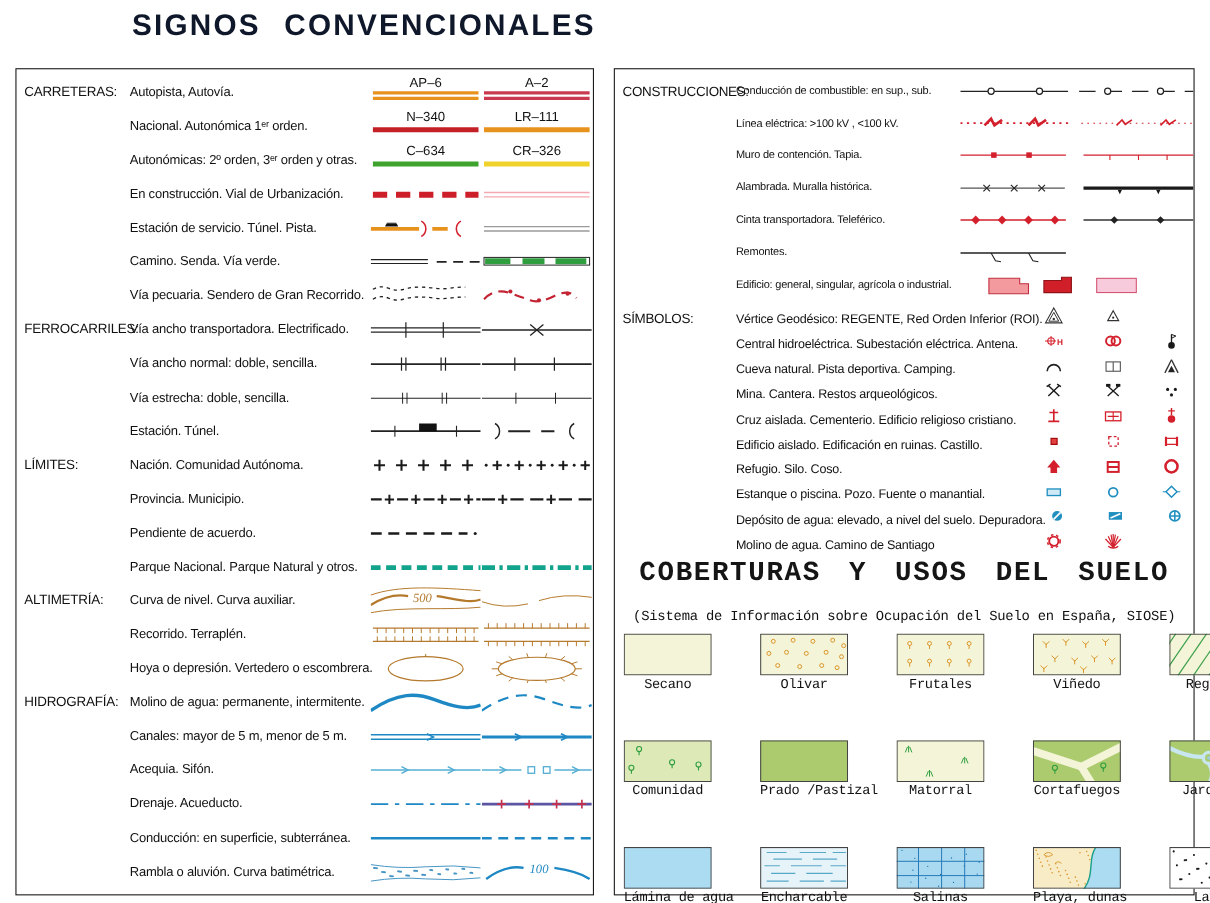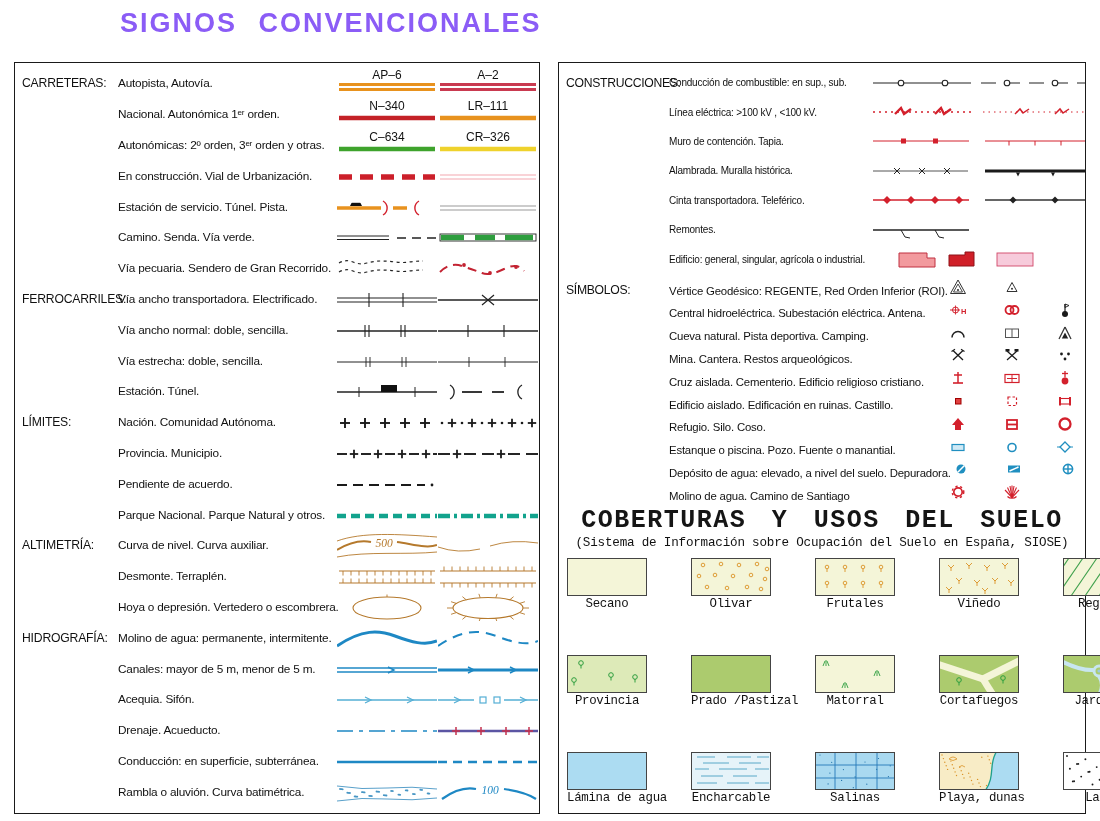--- a/index.html
+++ b/index.html
@@ -1,19 +1,19 @@
 <!DOCTYPE html>
 <html><head>
 <meta charset="utf-8">
 <style>
   html,body{margin:0;padding:0;}
   body{width:1100px;height:821px;position:relative;background:#fff;overflow:hidden;
        font-family:"Liberation Sans",sans-serif;color:#111;}
   .page-title{position:absolute;left:120px;top:8px;margin:0;font-size:27px;font-weight:bold;
-       letter-spacing:2px;word-spacing:12px;color:#8b5cf6;}
+       letter-spacing:2px;word-spacing:12px;color:#0f172a;}
   .panel{position:absolute;top:62px;height:752px;border:1.6px solid #1a1a1a;background:#fff;box-sizing:border-box;}
   .panel.left{left:14px;width:526px;}
   .panel.right{left:558px;width:528px;}
   
   #leftRows{display:flex;flex-direction:column;height:100%;padding:5px 0 6px 0;box-sizing:border-box;}
   .lrow{flex:1;display:flex;align-items:center;min-height:0;}
   .lrow .cat{width:96px;padding-left:7px;font-size:12.2px;letter-spacing:-0.2px;white-space:nowrap;flex:none;}
   .lrow .desc{width:218px;font-size:11.8px;letter-spacing:-0.2px;white-space:nowrap;flex:none;}
   .sym{width:102px;flex:none;display:flex;align-items:flex-end;justify-content:center;}
   .symB{width:100px;}
@@ -23,21 +23,21 @@
   .rrowB{height:22.8px;display:flex;align-items:flex-end;}
   .rrowA .cat,.rrowB .cat{width:103px;padding-left:7px;font-size:12.2px;letter-spacing:-0.3px;white-space:nowrap;flex:none;}
   .rrowA .desc{flex:1;font-size:10px;letter-spacing:-0.2px;white-space:nowrap;}
   .rrowB .desc{flex:1;font-size:11.4px;letter-spacing:-0.2px;white-space:nowrap;}
   .symwide{width:212px;flex:none;display:flex;align-items:center;}
   .slots{width:127px;flex:none;display:flex;justify-content:space-between;padding-right:10px;}
   .slot{width:20px;height:19px;display:flex;align-items:center;justify-content:center;}
   
   .cob{margin-top:4px;text-align:center;font-family:Liberation Mono, monospace;}
   .cob h2{margin:2px 0 0 0;font-size:25px;font-weight:bold;letter-spacing:1.5px;word-spacing:9px;color:#151515;}
-  .cob-sub{font-size:12.6px;letter-spacing:-0.2px;margin-top:1px;}
+  .cob-sub{font-size:12.6px;letter-spacing:-0.2px;margin-top:19px;}
   .cob-grid{display:grid;grid-template-columns:repeat(6,80px);column-gap:6px;row-gap:5px;
             padding:8px 0 0 8px;justify-content:start;gap:44px;}
   .cob-cell{width:80px;}
   .cob-cell .lab{font-size:12.4px;letter-spacing:-0.3px;text-align:center;margin-top:1px;white-space:nowrap;}
   svg{display:block;}
 </style>
 </head>
 <body>
 
 <h1 class="page-title">SIGNOS  CONVENCIONALES</h1>
@@ -355,21 +355,21 @@
         </span>
         <span class="sym symB">
           <svg width="100" height="28" viewBox="0 0 100 28">
             <path d="M0,16 q20,7 42,2" stroke="#B5792C" stroke-width="0.9" fill="none"></path>
             <path d="M52,15 q22,-7 48,-3" stroke="#B5792C" stroke-width="0.9" fill="none"></path>
           </svg>
         </span>
       </div>
       <div class="lrow">
         <span class="cat"></span>
-        <span class="desc">Desmonte. Terraplén.</span>
+        <span class="desc">Recorrido. Terraplén.</span>
         <span class="sym">
           <svg width="100" height="28" viewBox="0 0 100 28">
             <line x1="2" y1="9" x2="98" y2="9" stroke="#B5792C" stroke-width="1.1"></line>
             <line x1="6" y1="9" x2="6" y2="13.5" stroke="#B5792C" stroke-width="0.9"></line>
             <line x1="14" y1="9" x2="14" y2="13.5" stroke="#B5792C" stroke-width="0.9"></line>
             <line x1="22" y1="9" x2="22" y2="13.5" stroke="#B5792C" stroke-width="0.9"></line>
             <line x1="30" y1="9" x2="30" y2="13.5" stroke="#B5792C" stroke-width="0.9"></line>
             <line x1="38" y1="9" x2="38" y2="13.5" stroke="#B5792C" stroke-width="0.9"></line>
             <line x1="46" y1="9" x2="46" y2="13.5" stroke="#B5792C" stroke-width="0.9"></line>
             <line x1="54" y1="9" x2="54" y2="13.5" stroke="#B5792C" stroke-width="0.9"></line>
@@ -1095,21 +1095,21 @@
               <line x1="14" y1="10" x2="14" y2="13.5" stroke="#2E9E3E" stroke-width="1"></line>
               <circle cx="7" cy="25" r="2.3" fill="none" stroke="#2E9E3E" stroke-width="1"></circle>
               <line x1="7" y1="27" x2="7" y2="30.5" stroke="#2E9E3E" stroke-width="1"></line>
               <circle cx="44" cy="20" r="2.3" fill="none" stroke="#2E9E3E" stroke-width="1"></circle>
               <line x1="44" y1="22" x2="44" y2="25.5" stroke="#2E9E3E" stroke-width="1"></line>
               <circle cx="68" cy="22" r="2.3" fill="none" stroke="#2E9E3E" stroke-width="1"></circle>
               <line x1="68" y1="24" x2="68" y2="27.5" stroke="#2E9E3E" stroke-width="1"></line>
               <rect x="0.5" y="0.5" width="79" height="37" fill="none" stroke="#444" stroke-width="1"></rect>
             </svg>
           </div>
-          <div class="lab">Provincia</div>
+          <div class="lab">Comunidad</div>
         </div>
         <div class="cob-cell">
           <div>
             <svg width="80" height="38" viewBox="0 0 80 38">
               <rect x="0" y="0" width="80" height="38" fill="#ACCB6E"></rect>
               <rect x="0.5" y="0.5" width="79" height="37" fill="none" stroke="#444" stroke-width="1"></rect>
             </svg>
           </div>
           <div class="lab">Prado /Pastizal</div>
         </div>

